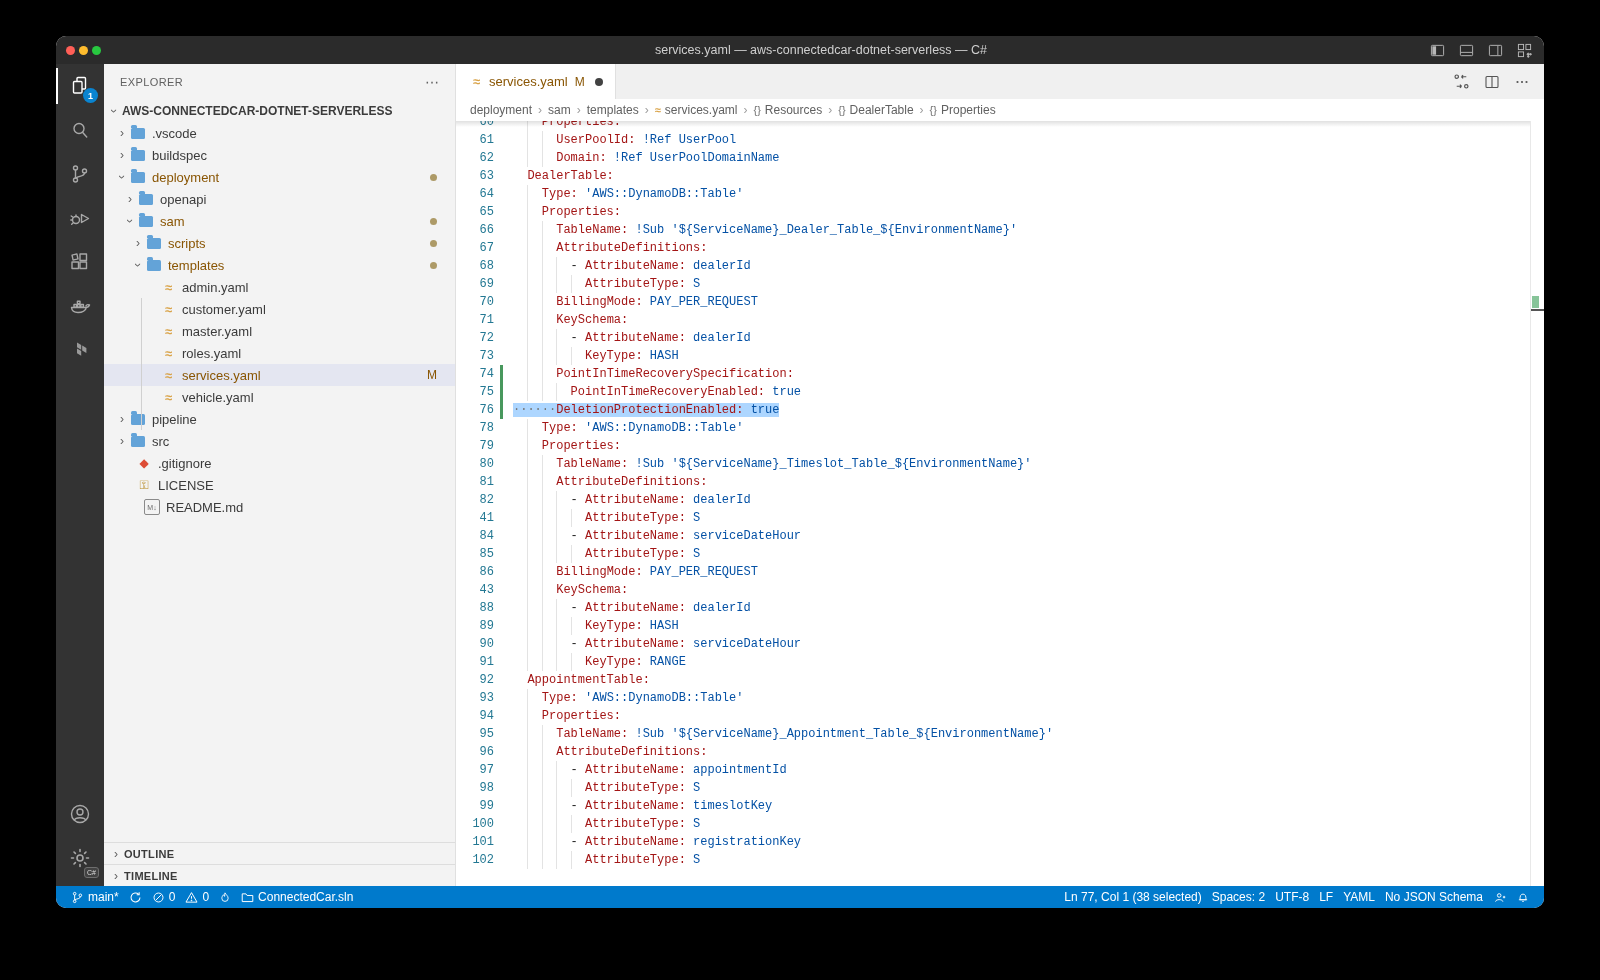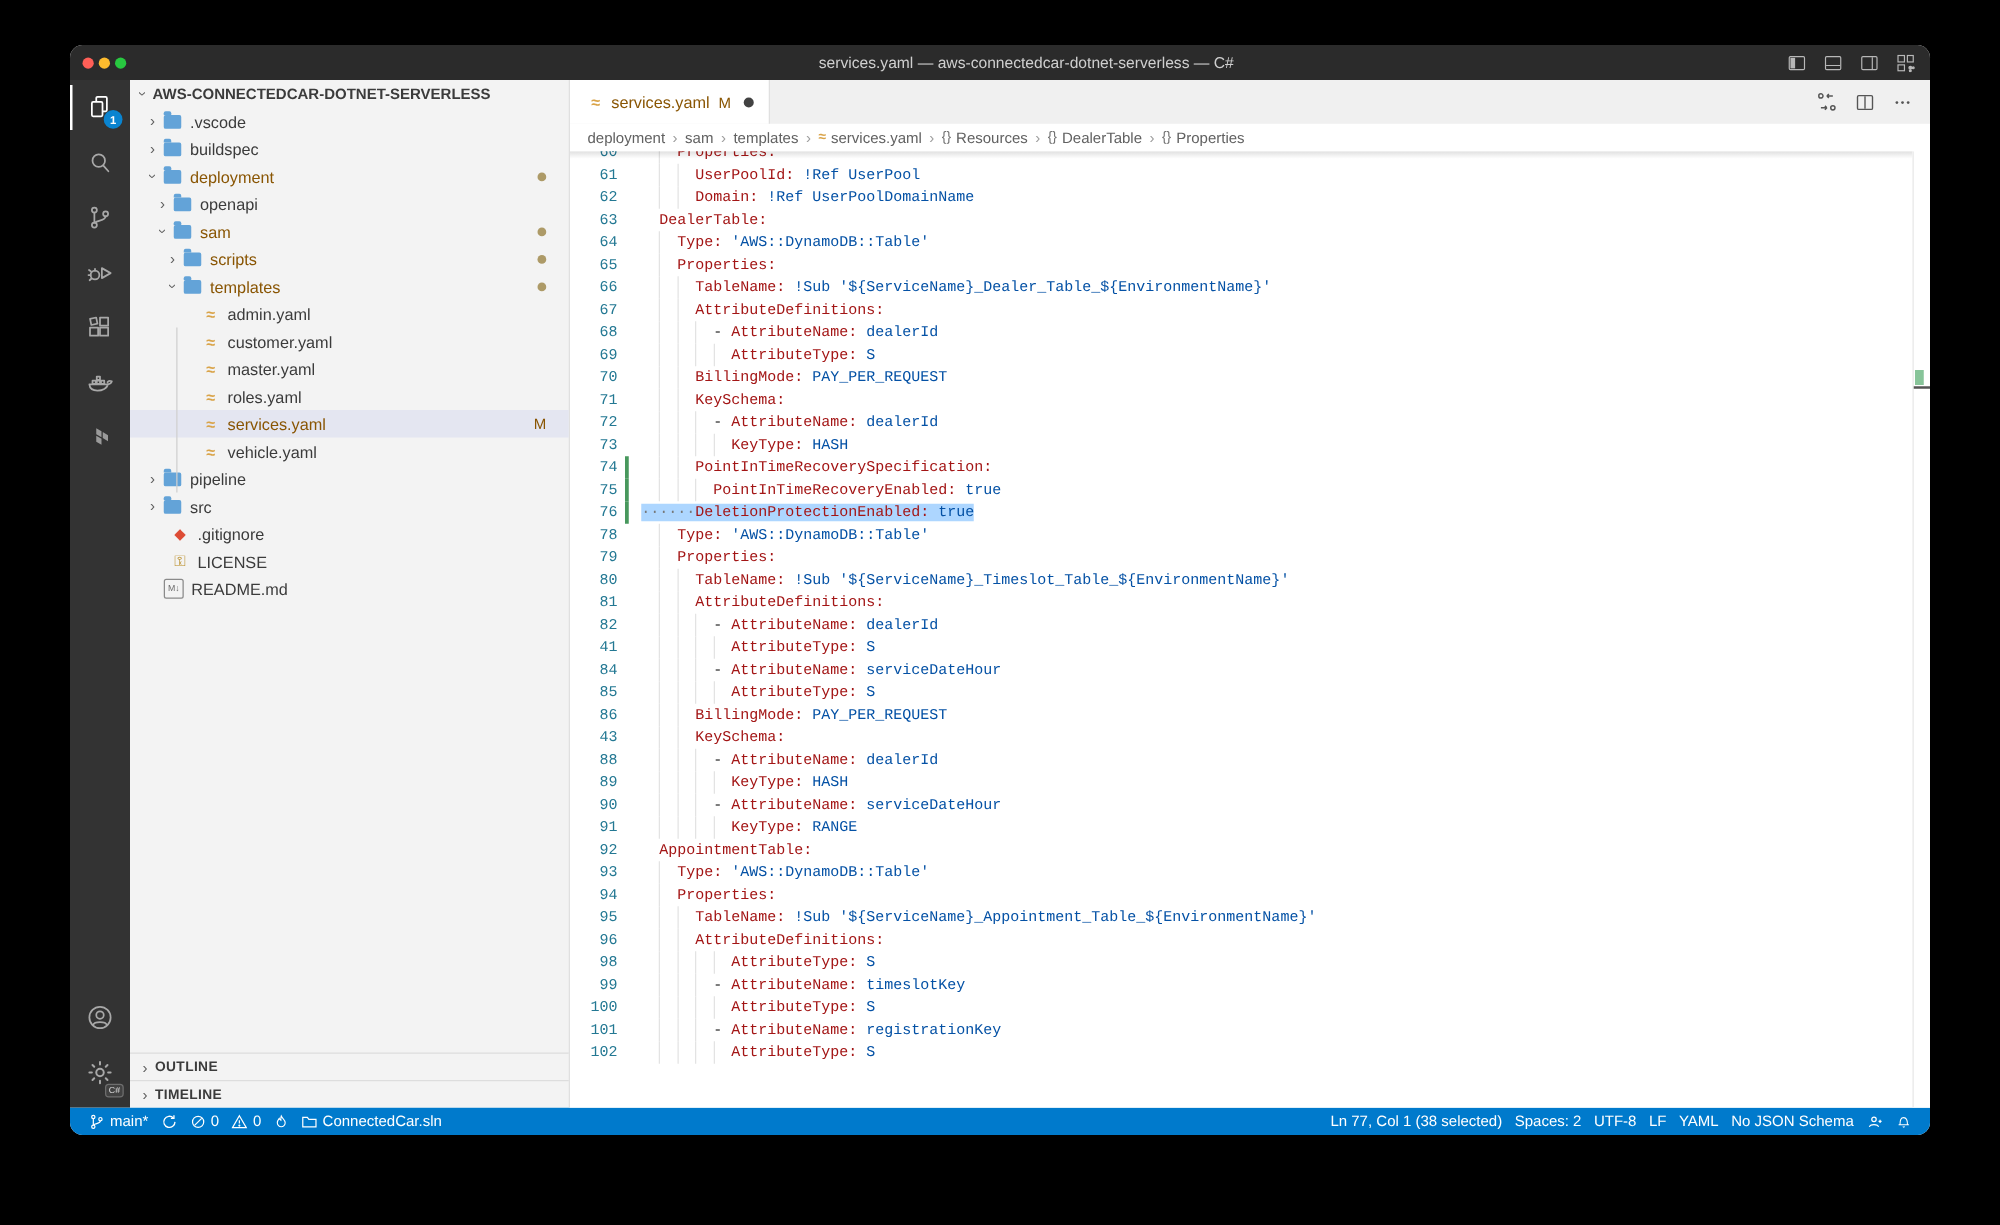--- a/index.html
+++ b/index.html
@@ -217,20 +217,24 @@
             <svg width="24" height="24" viewBox="0 0 24 24" fill="none" stroke="currentColor" stroke-width="1.6" stroke-linecap="round" stroke-linejoin="round">
               <circle cx="12" cy="12" r="3"></circle>
               <path d="M12 5.5V3.5M12 20.5v-2M18.5 12h2M3.5 12h2M16.6 7.4L18 6M6 18l1.4-1.4M16.6 16.6L18 18M6 6l1.4 1.4"></path>
             </svg>
             <span class="cs-badge">C#</span>
           </div>
         </div>
     </div>
 
     <div class="sidebar">
+      <div class="sb-header">
+        <span class="sb-title">EXPLORER</span>
+        <span class="sb-more">⋯</span>
+      </div>
       <div class="tree" id="tree">
           <div class="row" style="padding-left: 2px;">
             <span class="tw exp">›</span>
             <span class="lbl" style="font-weight: bold; font-size: 12px;">AWS-CONNECTEDCAR-DOTNET-SERVERLESS</span>
           </div>
           <div class="row" style="padding-left: 10px;">
             <span class="tw">›</span>
             <span class="fi">
               <span class="icon-folder"></span>
             </span>
@@ -330,21 +334,21 @@
           <div class="row" style="padding-left: 10px;">
             <span class="tw" style="width: 22px;"></span>
             <span class="fi glyph-git">◆</span>
             <span class="lbl">.gitignore</span>
           </div>
           <div class="row" style="padding-left: 10px;">
             <span class="tw" style="width: 22px;"></span>
             <span class="fi glyph-key">⚿</span>
             <span class="lbl">LICENSE</span>
           </div>
-          <div class="row" style="padding-left: 5px;">
+          <div class="row" style="padding-left: 18px;">
             <span class="tw" style="width: 22px;"></span>
             <span class="fi glyph-md">M↓</span>
             <span class="lbl">README.md</span>
           </div>
           <div class="tree-guide" style="top: 198px; height: 132px;"></div>
         </div>
       <div class="sb-sections" id="sb-sections">
           <div class="sb-section">
             <span class="tw">›</span>
             <span class="lbl">OUTLINE</span>
@@ -578,20 +582,25 @@
               <span class="ln">95</span>
               <span class="chg"></span>
               <div class="ct"><i class="g" style="left: 2ch;"></i><i class="g" style="left: 4ch;"></i>      <span class="tk-k">TableName:</span><span> </span><span class="tk-v">!Sub '${ServiceName}_Appointment_Table_${EnvironmentName}'</span></div>
             </div>
             <div class="cl">
               <span class="ln">96</span>
               <span class="chg"></span>
               <div class="ct"><i class="g" style="left: 2ch;"></i><i class="g" style="left: 4ch;"></i>      <span class="tk-k">AttributeDefinitions:</span></div>
             </div>
             <div class="cl">
+              <span class="ln">97</span>
+              <span class="chg"></span>
+              <div class="ct"><i class="g" style="left: 2ch;"></i><i class="g" style="left: 4ch;"></i><i class="g" style="left: 6ch;"></i>        <span class="tk-d">- </span><span class="tk-k">AttributeName:</span><span> </span><span class="tk-v">appointmentId</span></div>
+            </div>
+            <div class="cl">
               <span class="ln">98</span>
               <span class="chg"></span>
               <div class="ct"><i class="g" style="left: 2ch;"></i><i class="g" style="left: 4ch;"></i><i class="g" style="left: 6ch;"></i><i class="g" style="left: 8ch;"></i>          <span class="tk-k">AttributeType:</span><span> </span><span class="tk-v">S</span></div>
             </div>
             <div class="cl">
               <span class="ln">99</span>
               <span class="chg"></span>
               <div class="ct"><i class="g" style="left: 2ch;"></i><i class="g" style="left: 4ch;"></i><i class="g" style="left: 6ch;"></i>        <span class="tk-d">- </span><span class="tk-k">AttributeName:</span><span> </span><span class="tk-v">timeslotKey</span></div>
             </div>
             <div class="cl">

